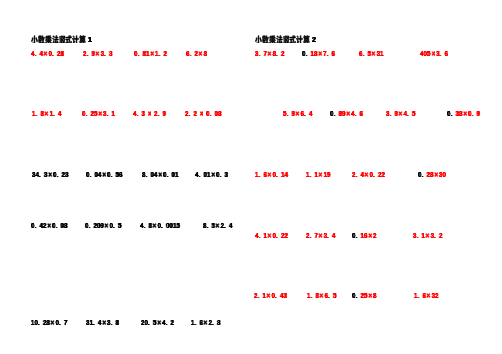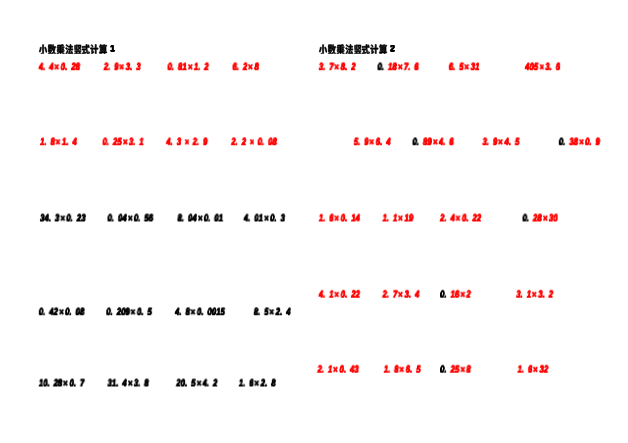--- a/index.html
+++ b/index.html
@@ -58,21 +58,20 @@
     left: 0;
     top: 0;
     width: 251px;
     height: 354px;
   }
   .row {
     position: absolute;
     left: 0;
     width: 251px;
     height: 10px;
-    font-style: italic;
   }
   .cell {
     position: absolute;
     top: 0;
     height: 10px;
     line-height: 10px;
     font-size: 8px;
     font-weight: bold;
     white-space: pre;
     transform: scaleX(0.78);
@@ -169,35 +168,35 @@
           <div class="cell black" style="left: 85.8px;"><span>0</span><span class="dot">.</span><span>0</span><span>4</span><span class="times"><svg viewBox="0 0 100 100">
                 <path d="M0 22 L22 0 L50 28 L78 0 L100 22 L72 50 L100 78 L78 100 L50 72 L22 100 L0 78 L28 50 Z" fill="currentColor" stroke="currentColor" stroke-width="7" stroke-linejoin="round"></path>
               </svg></span><span>0</span><span class="dot">.</span><span>5</span><span>6</span></div>
           <div class="cell black" style="left: 142.3px;"><span>8</span><span class="dot">.</span><span>0</span><span>4</span><span class="times"><svg viewBox="0 0 100 100">
                 <path d="M0 22 L22 0 L50 28 L78 0 L100 22 L72 50 L100 78 L78 100 L50 72 L22 100 L0 78 L28 50 Z" fill="currentColor" stroke="currentColor" stroke-width="7" stroke-linejoin="round"></path>
               </svg></span><span>0</span><span class="dot">.</span><span>0</span><span>1</span></div>
           <div class="cell black" style="left: 195.3px;"><span>4</span><span class="dot">.</span><span>0</span><span>1</span><span class="times"><svg viewBox="0 0 100 100">
                 <path d="M0 22 L22 0 L50 28 L78 0 L100 22 L72 50 L100 78 L78 100 L50 72 L22 100 L0 78 L28 50 Z" fill="currentColor" stroke="currentColor" stroke-width="7" stroke-linejoin="round"></path>
               </svg></span><span>0</span><span class="dot">.</span><span>3</span></div>
         </div>
-        <div class="row" style="top: 245px;">
+        <div class="row" style="top: 221px;">
           <div class="cell black" style="left: 31.3px;"><span>0</span><span class="dot">.</span><span>4</span><span>2</span><span class="times"><svg viewBox="0 0 100 100">
                 <path d="M0 22 L22 0 L50 28 L78 0 L100 22 L72 50 L100 78 L78 100 L50 72 L22 100 L0 78 L28 50 Z" fill="currentColor" stroke="currentColor" stroke-width="7" stroke-linejoin="round"></path>
               </svg></span><span>0</span><span class="dot">.</span><span>0</span><span>8</span></div>
           <div class="cell black" style="left: 85.3px;"><span>0</span><span class="dot">.</span><span>2</span><span>0</span><span>9</span><span class="times"><svg viewBox="0 0 100 100">
                 <path d="M0 22 L22 0 L50 28 L78 0 L100 22 L72 50 L100 78 L78 100 L50 72 L22 100 L0 78 L28 50 Z" fill="currentColor" stroke="currentColor" stroke-width="7" stroke-linejoin="round"></path>
               </svg></span><span>0</span><span class="dot">.</span><span>5</span></div>
           <div class="cell black" style="left: 139.6px;"><span>4</span><span class="dot">.</span><span>8</span><span class="times"><svg viewBox="0 0 100 100">
                 <path d="M0 22 L22 0 L50 28 L78 0 L100 22 L72 50 L100 78 L78 100 L50 72 L22 100 L0 78 L28 50 Z" fill="currentColor" stroke="currentColor" stroke-width="7" stroke-linejoin="round"></path>
               </svg></span><span>0</span><span class="dot">.</span><span>0</span><span>0</span><span>1</span><span>5</span></div>
           <div class="cell black" style="left: 202.5px;"><span>8</span><span class="dot">.</span><span>5</span><span class="times"><svg viewBox="0 0 100 100">
                 <path d="M0 22 L22 0 L50 28 L78 0 L100 22 L72 50 L100 78 L78 100 L50 72 L22 100 L0 78 L28 50 Z" fill="currentColor" stroke="currentColor" stroke-width="7" stroke-linejoin="round"></path>
               </svg></span><span>2</span><span class="dot">.</span><span>4</span></div>
         </div>
-        <div class="row" style="top: 302px;">
+        <div class="row" style="top: 318px;">
           <div class="cell black" style="left: 31.3px;"><span>1</span><span>0</span><span class="dot">.</span><span>2</span><span>8</span><span class="times"><svg viewBox="0 0 100 100">
                 <path d="M0 22 L22 0 L50 28 L78 0 L100 22 L72 50 L100 78 L78 100 L50 72 L22 100 L0 78 L28 50 Z" fill="currentColor" stroke="currentColor" stroke-width="7" stroke-linejoin="round"></path>
               </svg></span><span>0</span><span class="dot">.</span><span>7</span></div>
           <div class="cell black" style="left: 85.8px;"><span>3</span><span>1</span><span class="dot">.</span><span>4</span><span class="times"><svg viewBox="0 0 100 100">
                 <path d="M0 22 L22 0 L50 28 L78 0 L100 22 L72 50 L100 78 L78 100 L50 72 L22 100 L0 78 L28 50 Z" fill="currentColor" stroke="currentColor" stroke-width="7" stroke-linejoin="round"></path>
               </svg></span><span>3</span><span class="dot">.</span><span>8</span></div>
           <div class="cell black" style="left: 140.8px;"><span>2</span><span>0</span><span class="dot">.</span><span>5</span><span class="times"><svg viewBox="0 0 100 100">
                 <path d="M0 22 L22 0 L50 28 L78 0 L100 22 L72 50 L100 78 L78 100 L50 72 L22 100 L0 78 L28 50 Z" fill="currentColor" stroke="currentColor" stroke-width="7" stroke-linejoin="round"></path>
               </svg></span><span>4</span><span class="dot">.</span><span>2</span></div>
           <div class="cell black" style="left: 191px;"><span>1</span><span class="dot">.</span><span>6</span><span class="times"><svg viewBox="0 0 100 100">

